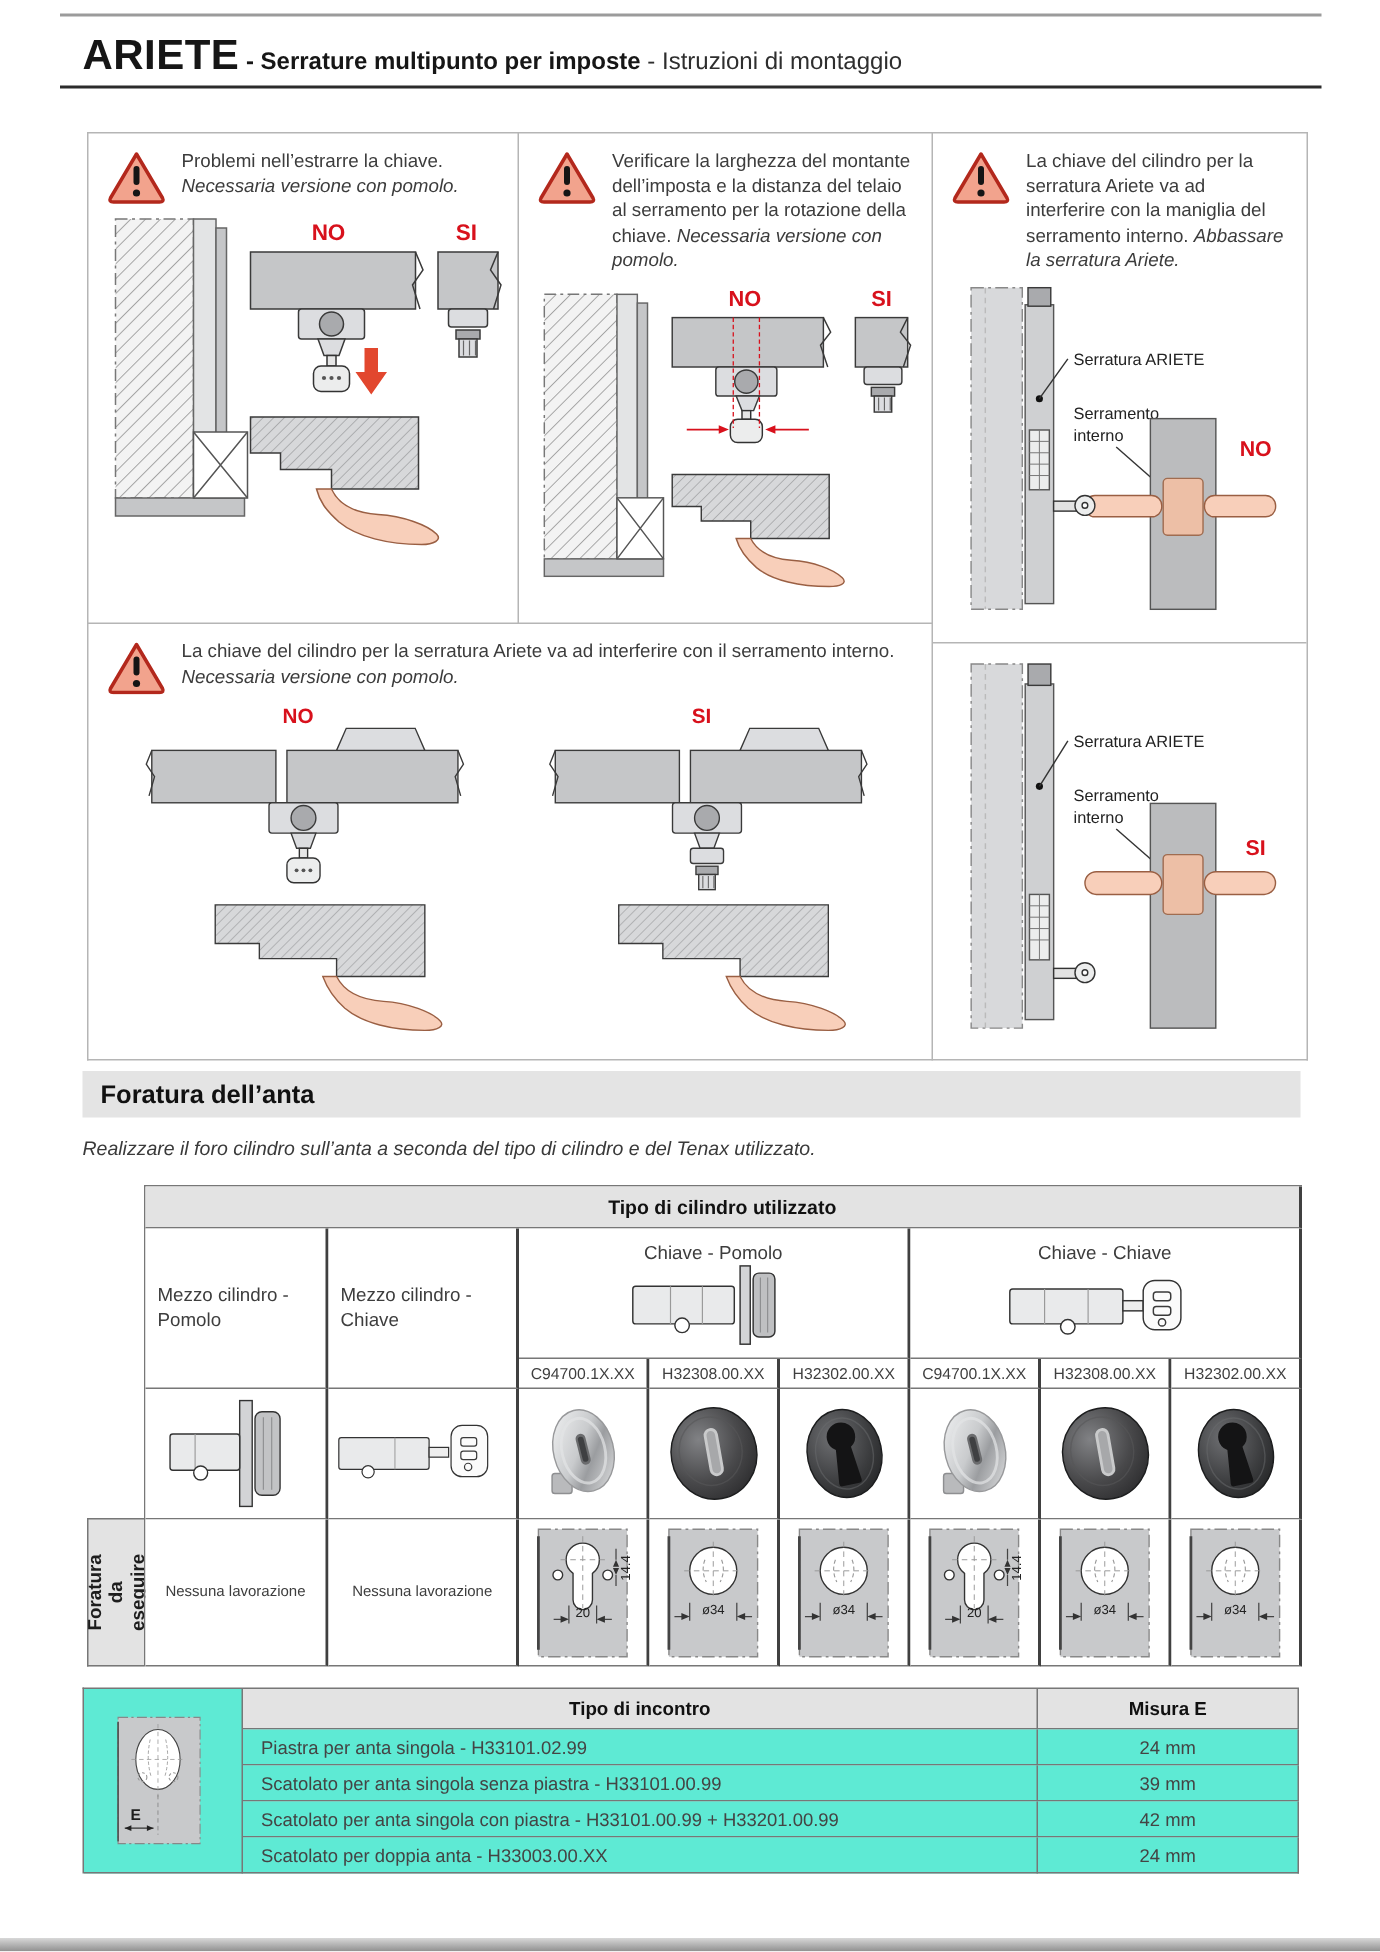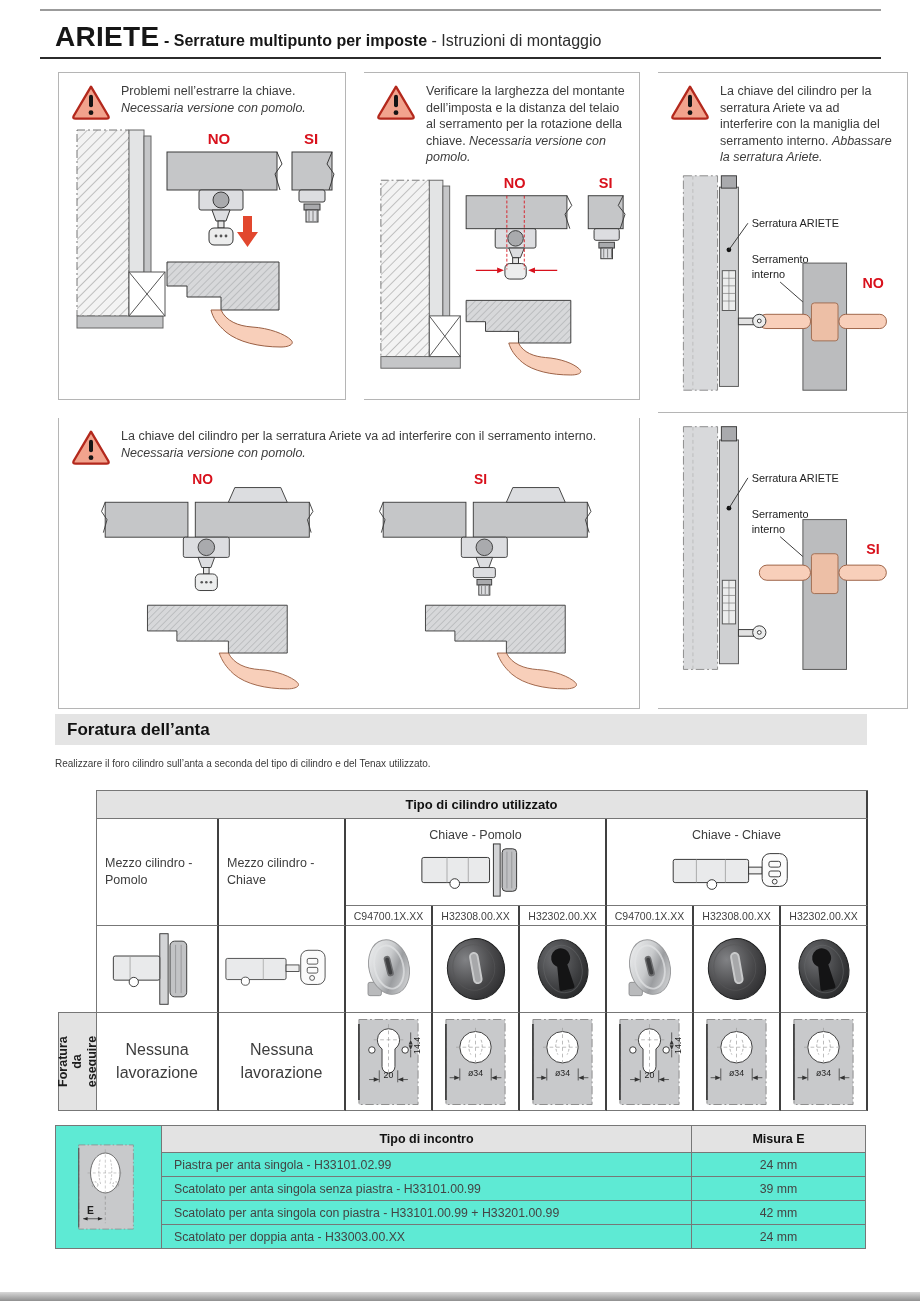--- a/index.html
+++ b/index.html
@@ -7,22 +7,22 @@
           font-family:"Liberation Sans", sans-serif; color:#3a3a3a; }
   svg { font-family:"Liberation Sans", sans-serif; }
 
   .topline { position:absolute; left:40px; top:9px; width:841px; height:2px; background:#9b9b9b; }
   .hdr { position:absolute; left:55px; top:21px; white-space:nowrap; }
   .hdr .t1 { font-size:28px; font-weight:bold; color:#161616; letter-spacing:.3px; }
   .hdr .t2 { font-size:16px; font-weight:bold; color:#161616; }
   .hdr .t3 { font-size:16px; font-weight:normal; color:#2e2e2e; }
   .rule { position:absolute; left:40px; top:57px; width:841px; height:2px; background:#2b2b2b; }
 
-  .fig { position:absolute; left:58px; top:72px; width:814px; height:619px; display:grid;
-         grid-template-columns:288px 276px 250px; grid-template-rows:328px 291px;gap:18px; }
+  .fig { position:absolute; left:58px; top:88px; width:814px; height:619px; display:grid;
+         grid-template-columns:288px 276px 250px; grid-template-rows:328px 291px; }
   .panel { border:1px solid #b5b5b5; box-sizing:border-box; padding:10px 12px; background:#fff; }
   .pA { grid-area:1/1/2/2; }
   .pB { grid-area:1/2/2/3; border-left:none; }
   .pD { grid-area:2/1/3/3; border-top:none; }
   .pC { grid-area:1/3/3/4; border-left:none; padding:0; display:flex; flex-direction:column; }
   .pC .sub1 { height:340px; border-bottom:1px solid #b5b5b5; box-sizing:border-box; padding:10px 12px; }
   .pC .sub2 { flex:1; padding:8px 12px; }
 
   .warn { display:flex; gap:10px; align-items:flex-start; margin-bottom:6px; }
   .warn svg { flex:0 0 auto; margin-top:1px; }
@@ -36,33 +36,33 @@
   .dim { fill:#222; font-size:9.5px; }
   .sg { fill:#c5c6c8; stroke:#3a3a3a; stroke-width:1; }
   .sl { fill:#dcdde0; stroke:#3a3a3a; stroke-width:1; }
   .sd { fill:#a9aaad; stroke:#3a3a3a; stroke-width:1; }
   .ln { fill:none; stroke:#3a3a3a; stroke-width:1; }
   .pink { fill:#f8cfba; stroke:#9a5f43; stroke-width:1; }
 
   .secbar { position:absolute; left:55px; top:714px; width:812px; height:31px; background:#e4e4e4;
             display:flex; align-items:center; padding-left:12px; box-sizing:border-box;text-align:right; }
   .secbar span { font-weight:bold; font-size:17px; color:#111; }
-  .intro { position:absolute; left:55px; top:758px; font-size:10px; color:#3a3a3a; }
+  .intro { position:absolute; left:55px; top:758px; font-size:13px; color:#3a3a3a;font-style:italic; }
 
   .ct { position:absolute; left:96px; top:790px; display:grid;
         grid-template-columns:122px 127px repeat(6, 87px);
         grid-template-rows:28px 87px 20px 87px 98px;
         border-top:1px solid #777; border-left:1px solid #777; }
   .ct > div { border-right:2px solid #404040; border-bottom:1px solid #777; box-sizing:border-box;
               display:flex; align-items:center; justify-content:center; background:#fff; overflow:hidden; }
   .ct .hd { background:#e3e3e3; font-weight:bold; font-size:13px; color:#111; grid-column:1/9; }
   .mezzo { grid-row:2/4; font-size:12.5px; line-height:1.35; color:#3d3d3d; padding:0 8px; }
   .grp { flex-direction:column; justify-content:flex-start; padding-top:3px; font-size:12.5px; color:#3d3d3d; }
   .code { font-size:10.5px; color:#3f3f3f; }
-  .none { font-size:16px; text-align:center; line-height:1.4; color:#3d3d3d; }
+  .none { font-size:10px; text-align:center; line-height:1.4; color:#3d3d3d; }
   .vlab { position:absolute; left:58px; top:1012px; width:38px; height:99px; background:#e3e3e3;
           border:1px solid #777; border-right:none; box-sizing:border-box;
           display:flex; align-items:center; justify-content:center; }
   .vlab .in { transform:rotate(-90deg); font-weight:bold; font-size:12.5px; width:92px;
               text-align:center; line-height:1.15; color:#1d1d1d; }
 
   .it { position:absolute; left:55px; top:1125px; display:grid;
         grid-template-columns:106px 530px 174px;
         grid-template-rows:27px 24px 24px 24px 24px;
         border-top:1px solid #777; border-left:1px solid #777; }

